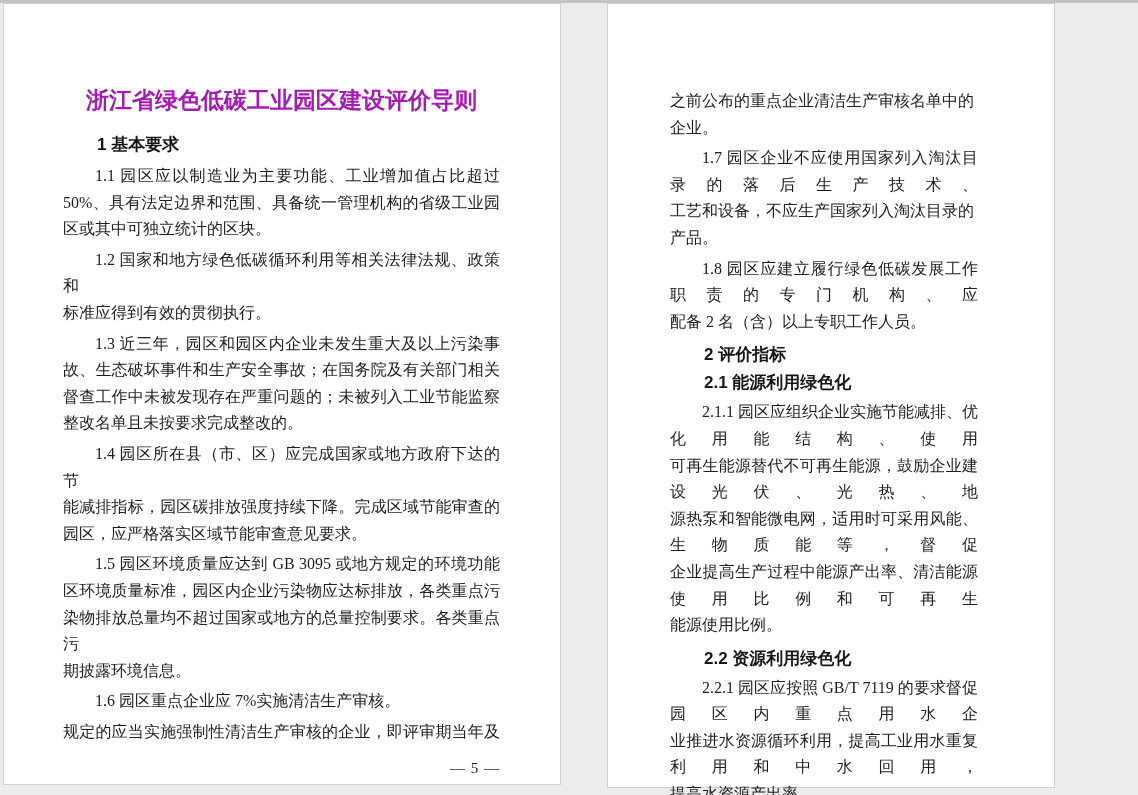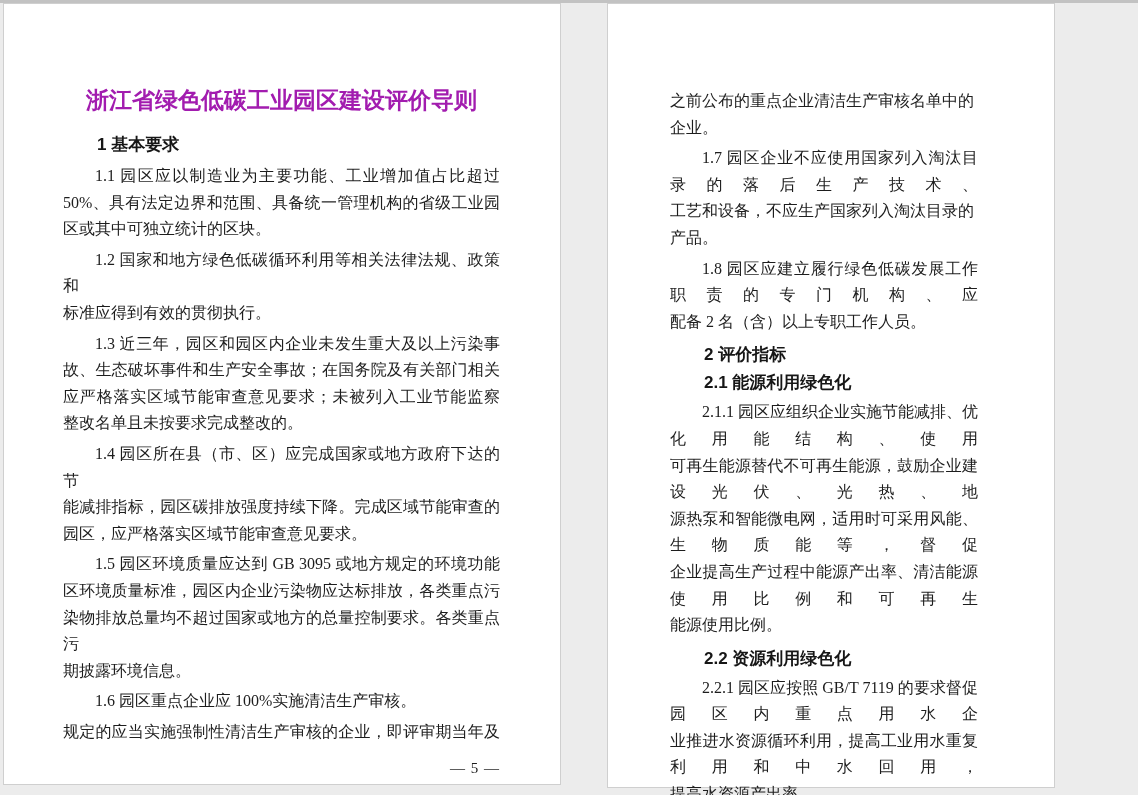--- a/index.html
+++ b/index.html
@@ -84,39 +84,39 @@
     </div>
 
     <div class="para">
       <div class="line j ind">1.2 国家和地方绿色低碳循环利用等相关法律法规、政策和</div>
       <div class="line">标准应得到有效的贯彻执行。</div>
     </div>
 
     <div class="para">
       <div class="line j ind">1.3 近三年，园区和园区内企业未发生重大及以上污染事</div>
       <div class="line j">故、生态破坏事件和生产安全事故；在国务院及有关部门相关</div>
-      <div class="line j">应严格落实区域节能审查意见要求；未被列入工业节能监察</div>
+      <div class="line j">督查工作中未被发现存在严重问题的；未被列入工业节能监察</div>
       <div class="line">整改名单且未按要求完成整改的。</div>
     </div>
 
     <div class="para">
       <div class="line j ind">1.4 园区所在县（市、区）应完成国家或地方政府下达的节</div>
       <div class="line j">能减排指标，园区碳排放强度持续下降。完成区域节能审查的</div>
       <div class="line">园区，应严格落实区域节能审查意见要求。</div>
     </div>
 
     <div class="para">
       <div class="line j ind">1.5 园区环境质量应达到 GB 3095 或地方规定的环境功能</div>
       <div class="line j">区环境质量标准，园区内企业污染物应达标排放，各类重点污</div>
       <div class="line j">染物排放总量均不超过国家或地方的总量控制要求。各类重点污</div>
       <div class="line">期披露环境信息。</div>
     </div>
 
     <div class="para">
-      <div class="line ind">1.6 园区重点企业应 100%实施清洁生产审核。</div>
+      <div class="line ind">1.6 园区重点企业应 7%实施清洁生产审核。</div>
     </div>
 
     <div class="para">
       <div class="line j">规定的应当实施强制性清洁生产审核的企业，即评审期当年及</div>
     </div>
 
     <div class="pagenum pn-r">— 5 —</div>
   </div>
 </div>
 

